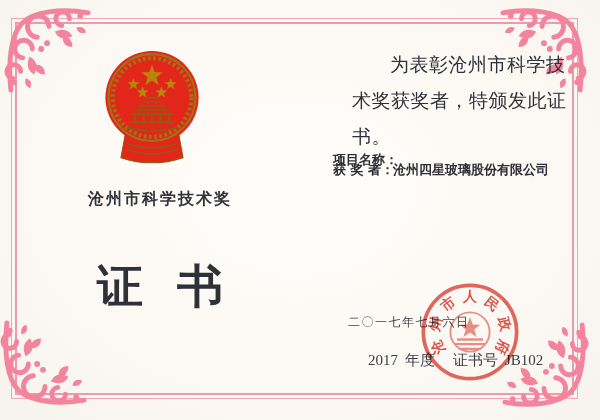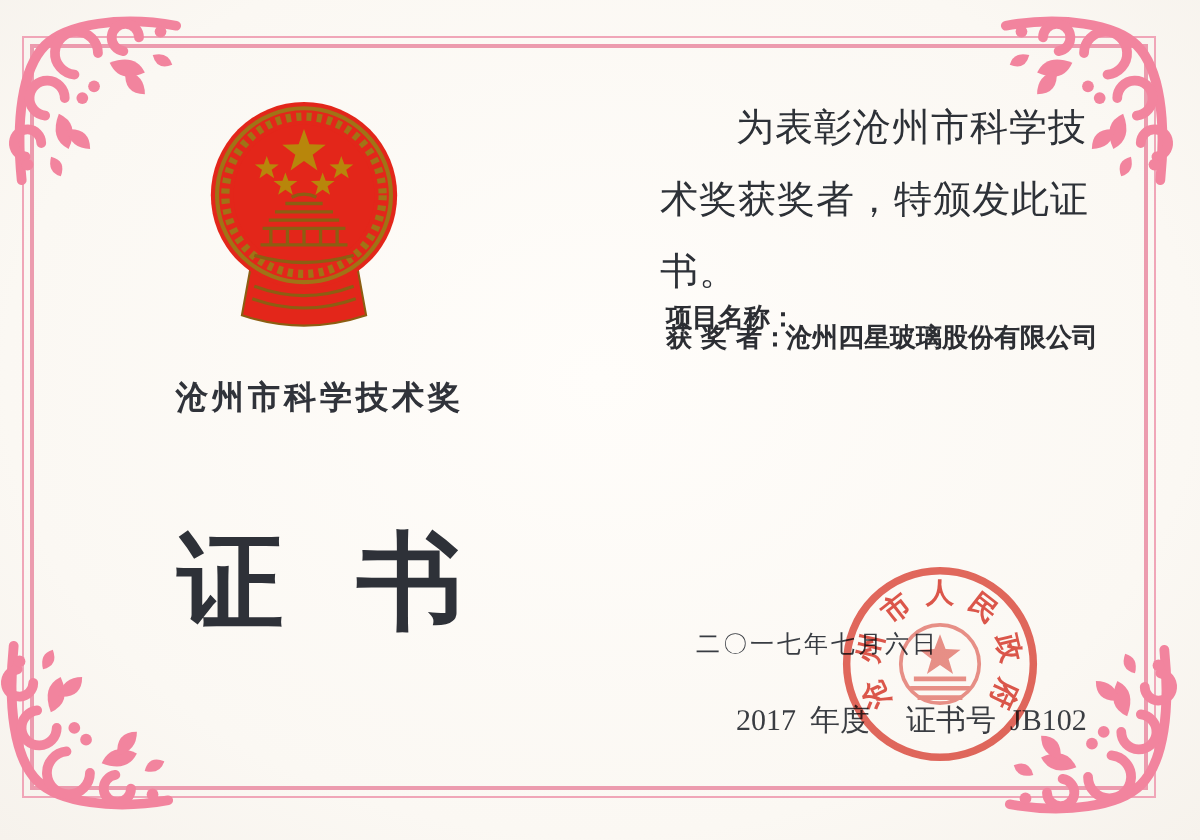--- a/index.html
+++ b/index.html
@@ -17,24 +17,24 @@
   .corner.tr{right:13px;top:6px;transform:scaleX(-1);}
   .corner.bl{left:0px;bottom:13px;transform:scaleY(-1);}
   .corner.br{right:11px;bottom:11px;transform:scale(-1,-1);}
   .emblem{position:absolute;left:100px;top:50px;width:104px;height:118px;}
   .award-title{
     position:absolute;left:28px;top:189px;width:264px;text-align:center;
     font-size:16px;font-weight:bold;letter-spacing:2px;color:#30333a;white-space:nowrap;
   }
   .doc-title{
     position:absolute;left:28px;top:256px;width:264px;text-align:center;
-    font-size:53px;font-weight:bold;letter-spacing:9px;color:#2e3138;text-indent:9px;white-space:nowrap;
+    font-size:46px;font-weight:bold;letter-spacing:9px;color:#2e3138;text-indent:9px;white-space:nowrap;
   }
   .intro{
-    position:absolute;left:330px;top:47px;width:232px;
+    position:absolute;left:352px;top:47px;width:232px;
     font-family:"Liberation Serif","DejaVu Serif",serif;
     font-size:19px;line-height:36px;text-indent:38px;color:#2d3137;letter-spacing:0.5px;
   }
   .fields{position:absolute;left:318px;top:150px;width:256px;}
   .field{position:relative;padding-left:60px;font-size:13px;font-weight:bold;line-height:19px;color:#2c2e33;margin-left:15px;}
   .field .lbl{position:absolute;left:0;top:0;white-space:nowrap;}
   .f1{margin-bottom:10px;}
   .f2{margin-bottom:6px;}
   .f3{margin-bottom:8px;}
   .date-cn{position:absolute;left:348px;top:314px;font-size:12px;letter-spacing:1.5px;color:#383c42;white-space:nowrap;}

